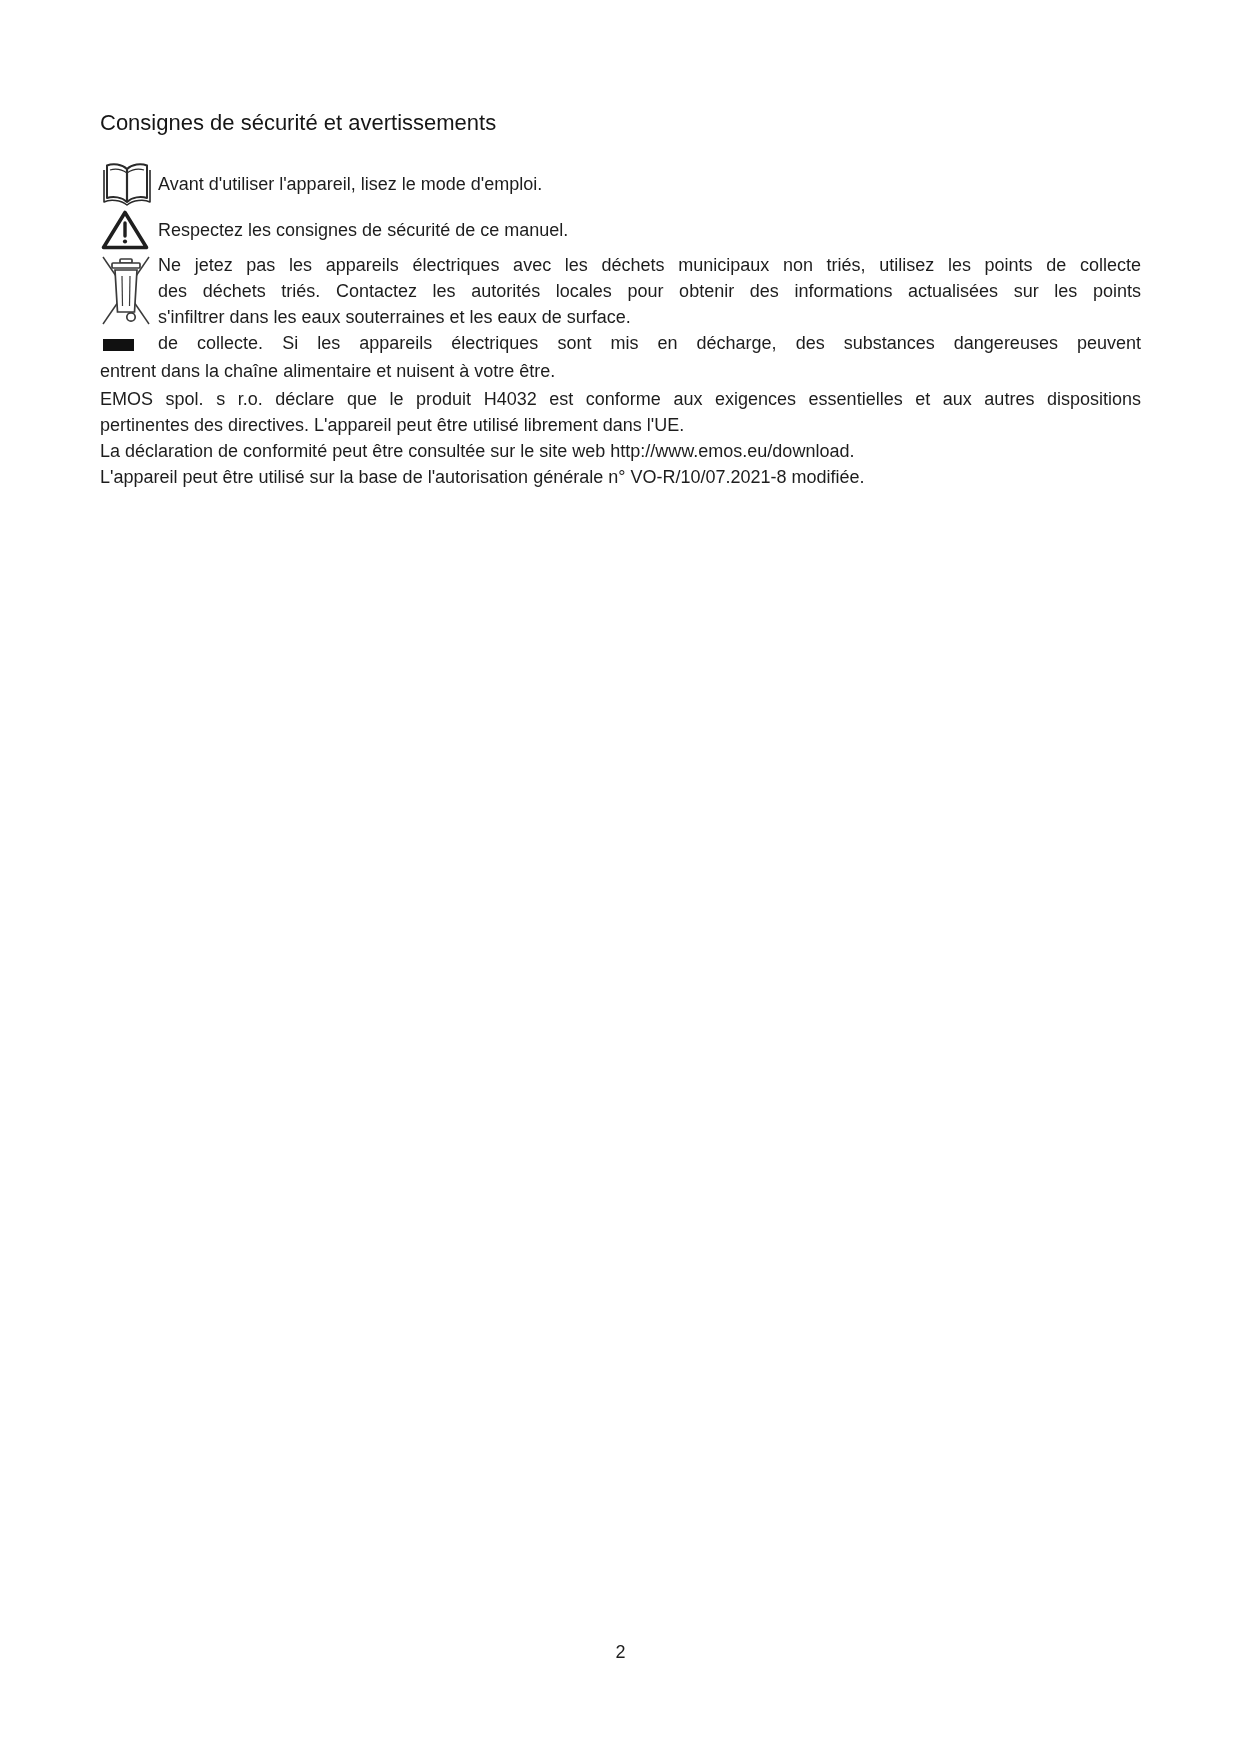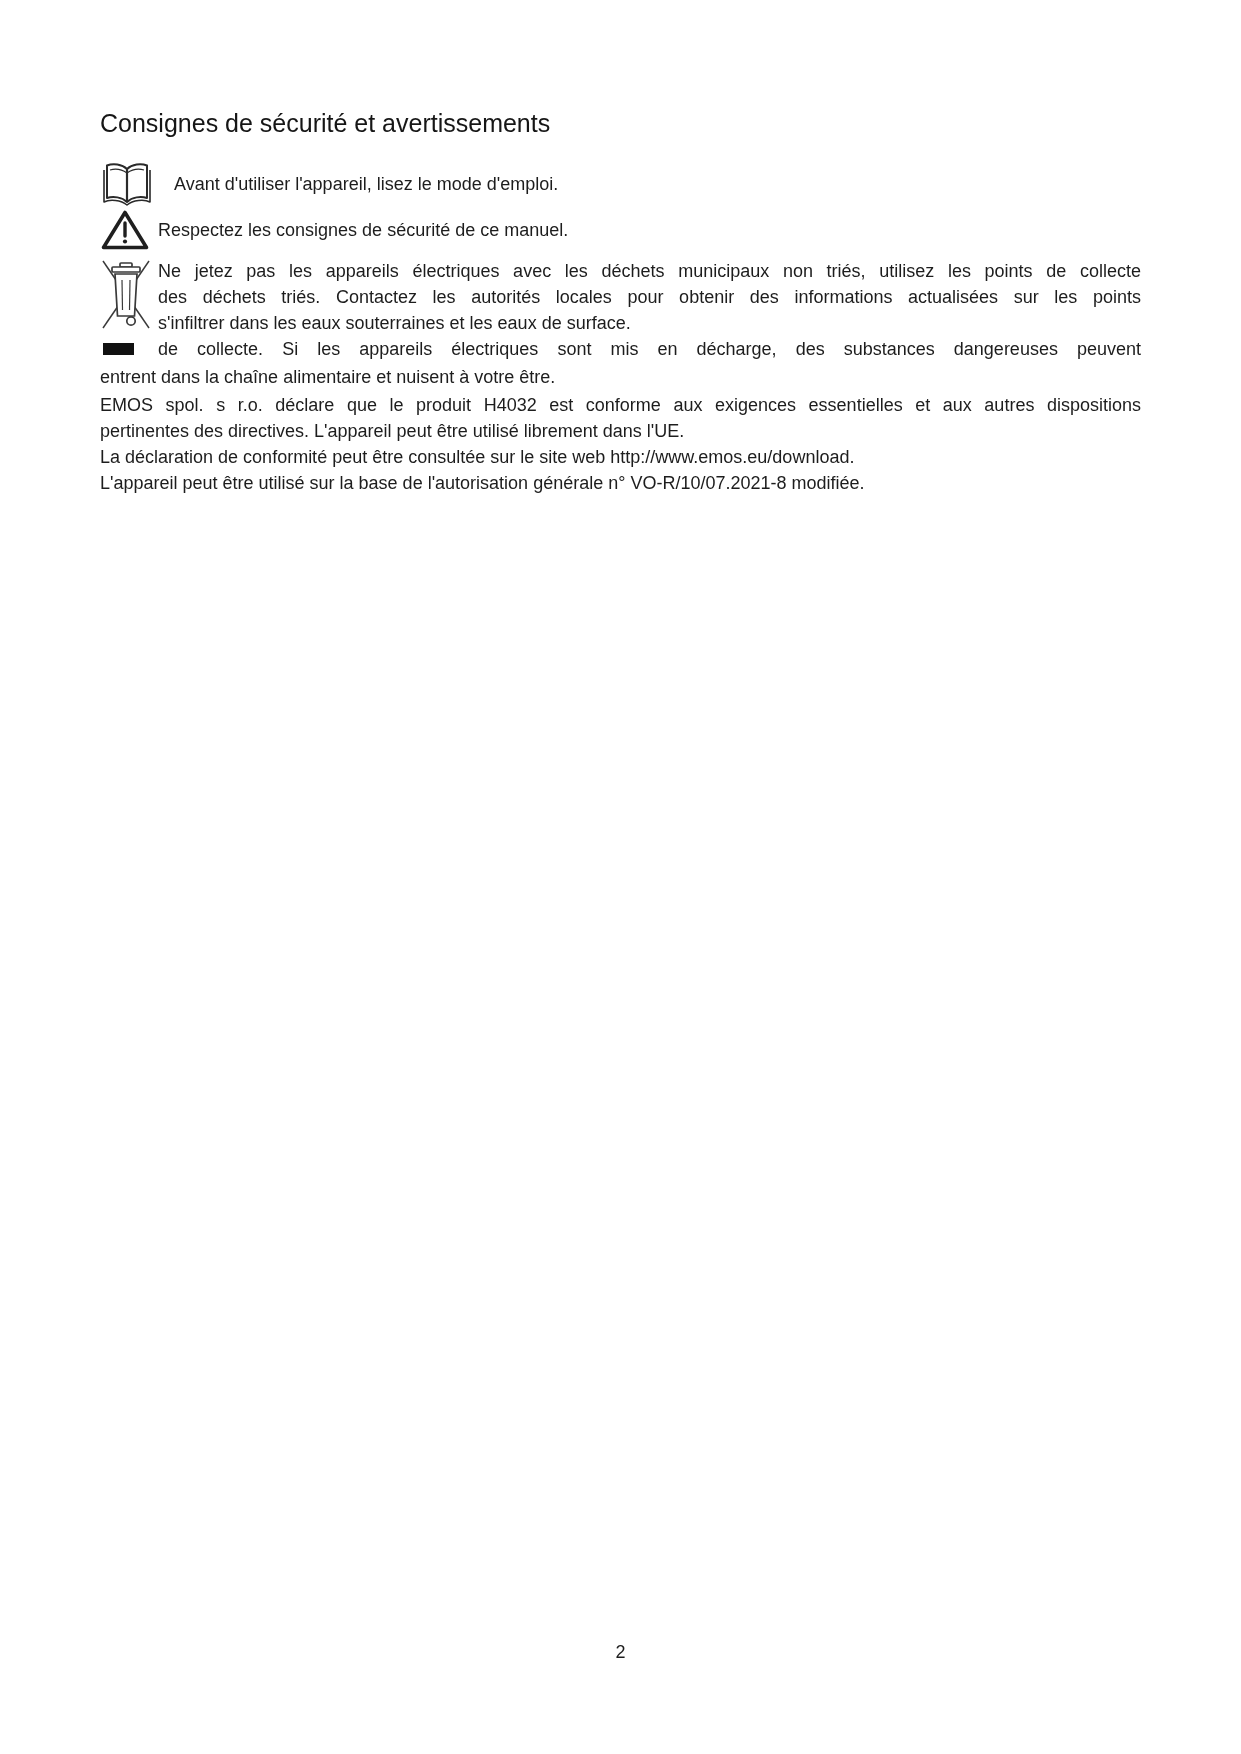--- a/index.html
+++ b/index.html
@@ -11,21 +11,21 @@
     font-family:"Liberation Sans", sans-serif;
     color:#1d1d1d;
     overflow:hidden;
   }
   .content {
     position:absolute;
     left:100px; top:108px;
     width:1041px;
   }
   .doc-title {
-    font-size:25px;
+    font-size:22px;
     font-weight:400;
     line-height:30px;
     margin:0 0 22px 0;
     color:#161616;
   }
   .notice-row {
     display:flex;
     align-items:center;
     margin:0;
   }
@@ -34,26 +34,25 @@
     flex:0 0 58px;
     display:flex;
     align-items:center;
     justify-content:flex-start;
   }
   .notice-text {
     margin:0;
     font-size:18px;
     line-height:24px;
   }
-  .row-book { height:48px;gap:16px; }
+  .row-book { height:48px; }
   .row-triangle { height:44px; }
   .weee-block {
     display:flex;
-    align-items:flex-start;
-    margin-top:6px;
+    align-items:center;
   }
   .weee-icon-col {
     width:58px;
     flex:0 0 58px;
   }
   .weee-text { flex:1; }
   .jline {
     font-size:18px;
     line-height:26px;
     text-align:justify;

